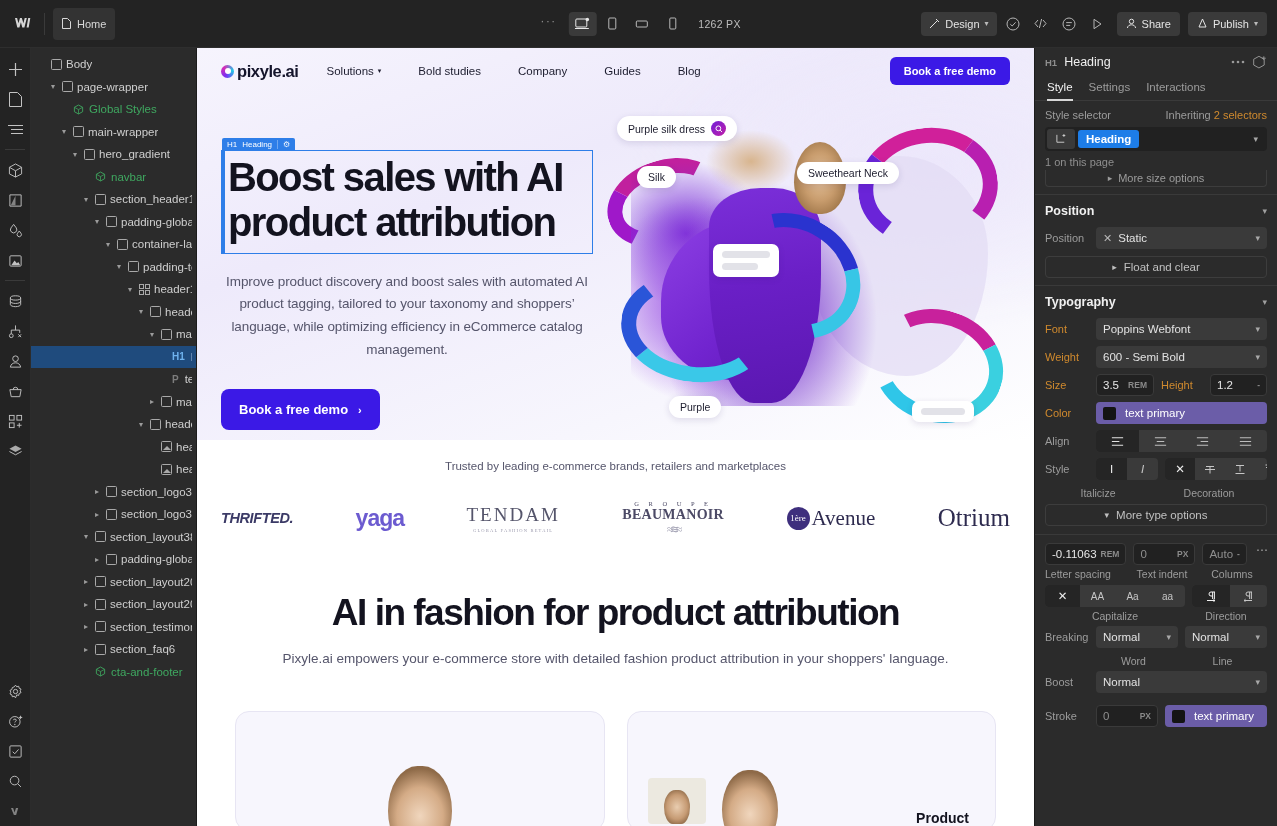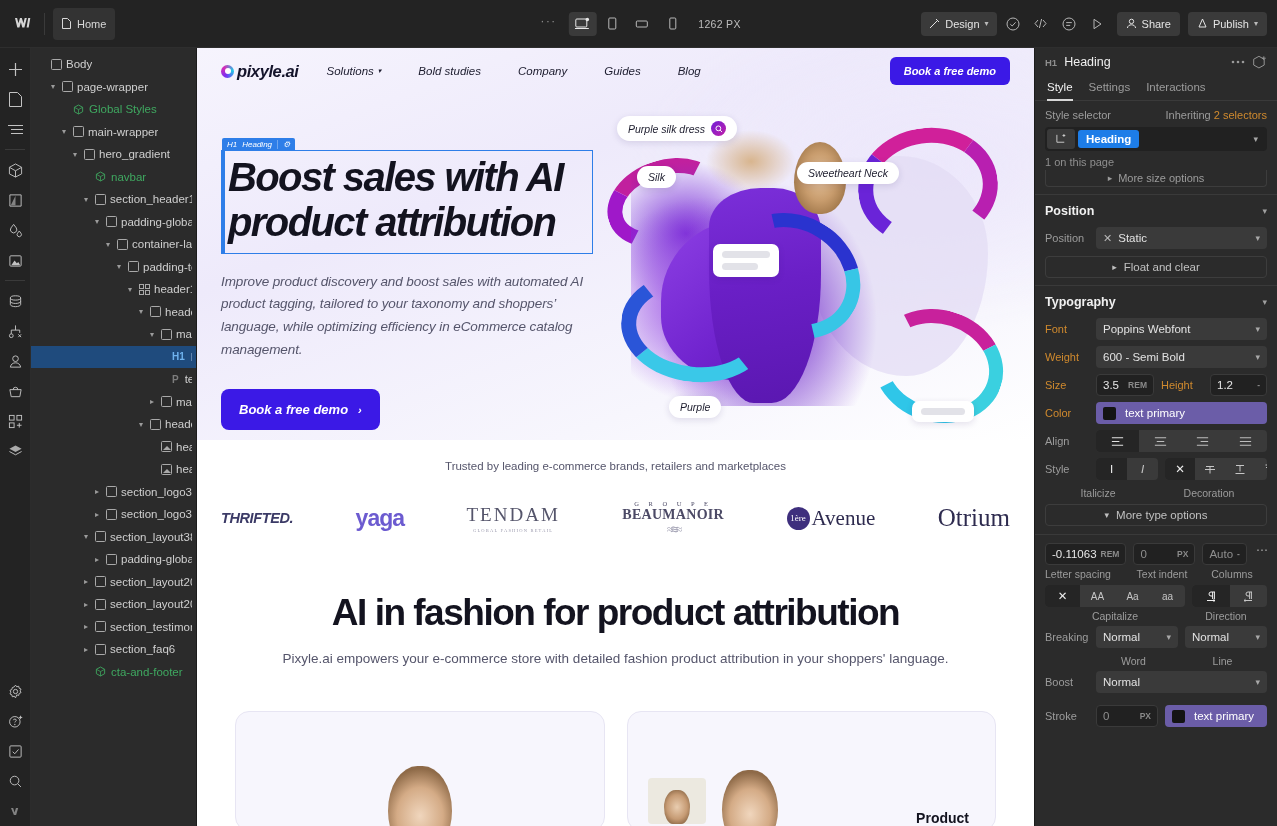--- a/index.html
+++ b/index.html
@@ -93,21 +93,20 @@
   .canvas { flex:1; background:#1a1a1a; overflow:hidden; position:relative; }
   .site { width:100%; height:100%; background:#ffffff; overflow:hidden; position:relative; }
 
   
   .hero {
     position:relative;
     background:
       radial-gradient(ellipse 60% 70% at 88% 30%, #ece7fb 0%, rgba(236,231,251,0) 60%),
       linear-gradient(160deg, #f6f4fd 0%, #eeeafb 35%, #f7f6fd 75%, #ffffff 100%);
     padding-bottom:10px;
-    font-style:italic;
   }
   .navbar { height:46px; display:flex; align-items:center; padding:0 24px; gap:0; }
   .brand { display:flex; align-items:center; gap:3px; font-size:16.5px; font-weight:bold; color:#14142b; letter-spacing:-.4px; }
   .brand-dot {
     width:13px;height:13px;border-radius:50%;
     background:conic-gradient(from 200deg,#7a2ff2,#d92bb6,#22c8e8,#7a2ff2);
     position:relative; flex:0 0 13px;
   }
   .brand-dot:after{content:"";position:absolute;inset:3.5px;border-radius:50%;background:#fff;}
   .nav-links { display:flex; align-items:center; gap:37px; margin-left:28px; }
@@ -122,21 +121,21 @@
     display:inline-flex; align-items:center; gap:5px; background:#2e7ee8; color:#fff;
     font-size:8px; padding:2px 5px; border-radius:2px 2px 0 0; position:relative; top:1px; left:1px;
   }
   .h1-label .gear { font-size:8px; opacity:.9; border-left:1px solid rgba(255,255,255,.35); padding-left:5px;}
   .h1-sel { border:1px solid #2e7ee8; position:relative; }
   .h1-sel:before{content:"";position:absolute;left:0;top:0;bottom:0;width:3px;background:#2e7ee8;}
   h1.hero-title {
     font-size:40px; line-height:1.12; font-weight:bold; color:#13131f;
     letter-spacing:-1.6px; padding:4px 6px 8px 6px;
   }
-  .hero-sub { font-size:13.5px; line-height:1.68; color:#55556b; margin-top:17px; letter-spacing:-.1px; }
+  .hero-sub { font-size:13.5px; line-height:1.68; color:#55556b; margin-top:17px; letter-spacing:-.1px;text-align:center; }
   .hero-btn {
     display:inline-flex; align-items:center; gap:10px; margin-top:28px;
     background:#3b19e6; color:#fff; font-size:13px; font-weight:bold;
     padding:13px 18px; border-radius:8px;
   }
   .hero-right { flex:1; position:relative; min-height:300px; }
 
   
   .art { position:absolute; inset:0; }
   .ribbon { position:absolute; border-radius:50%; }

